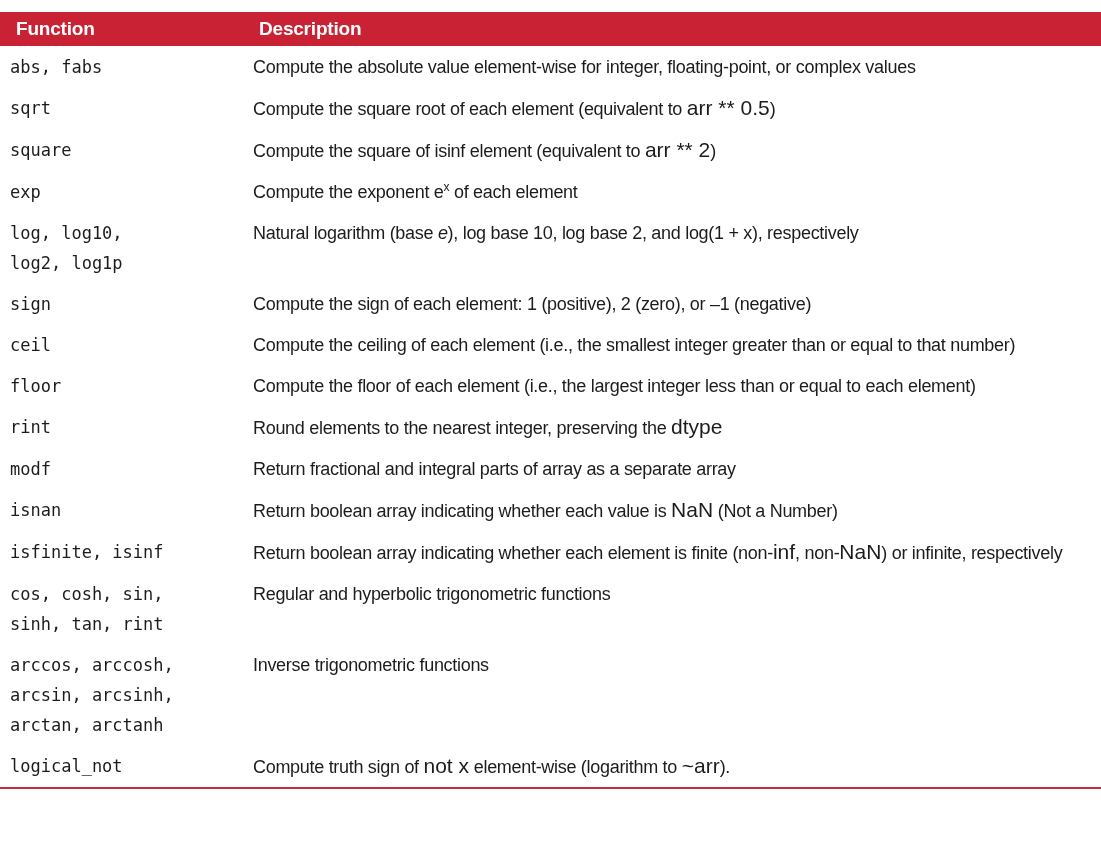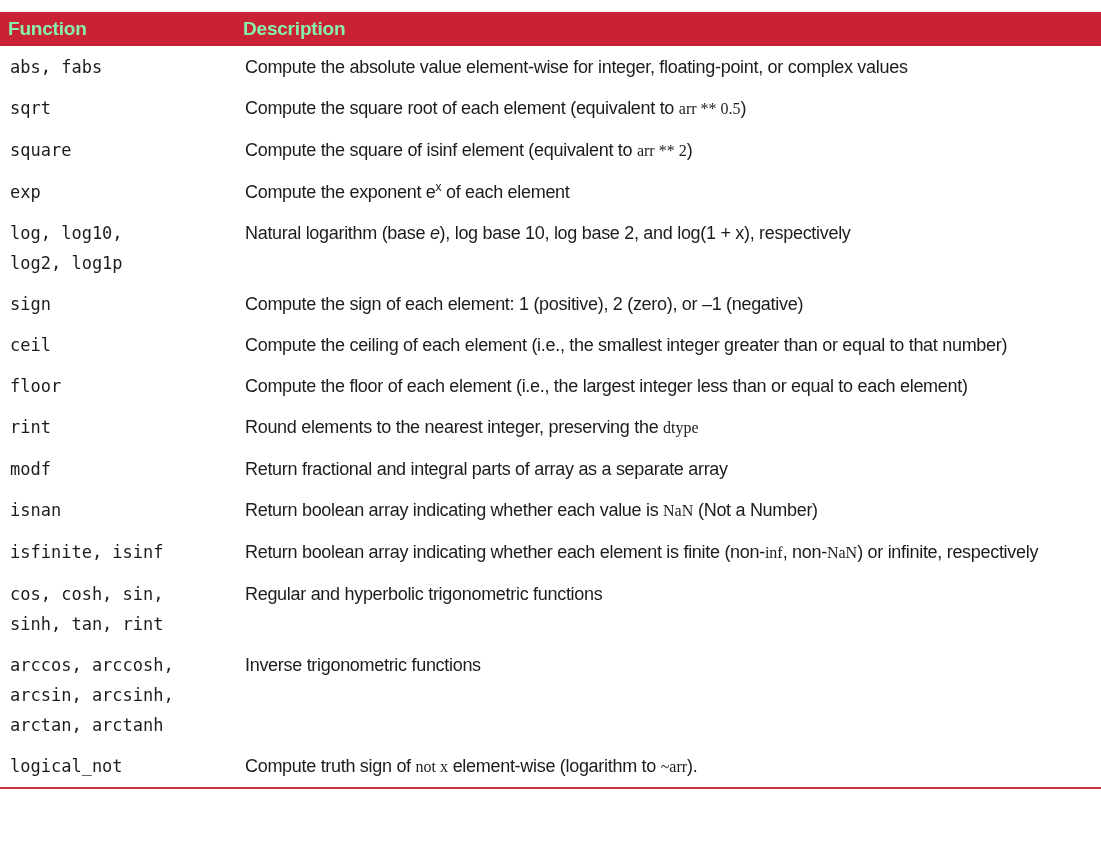--- a/index.html
+++ b/index.html
@@ -17,26 +17,26 @@
     width: 1101px;
   }
   table.func-table {
     width: 1101px;
     border-collapse: collapse;
     table-layout: fixed;
     border-bottom: 2px solid #c2303c;
   }
   thead th {
     background: #ca2235;
-    color: #86efac;
+    color: #ffffff;
     text-align: left;
     font-size: 19px;
     font-weight: bold;
     height: 34px;
-    padding: 0 0 0 8px;
+    padding: 0 0 0 16px;
     letter-spacing: -0.2px;
     vertical-align: middle;
   }
   th.col-fn  { width: 227px; }
   th.col-desc { width: 874px; }
   tbody td {
     vertical-align: top;
     padding: 5.5px 0;
     line-height: 30px;
   }
@@ -46,22 +46,22 @@
     padding-left: 10px;
     white-space: pre;
   }
   td.desc-cell {
     font-size: 18px;
     letter-spacing: -0.3px;
     padding-left: 10px;
     padding-right: 14px;
   }
   .code {
-    font-family: Liberation Serif, serif;
-    font-size: 16px;
+    font-family: Liberation Sans, sans-serif;
+    font-size: 21px;
     letter-spacing: 0;
     white-space: pre;
   }
   em.it { font-style: italic; }
   sup.sp { font-size: 12px; line-height: 0; }
   .fn-line { height: 30px; }
 </style>
 </head>
 <body>
 

